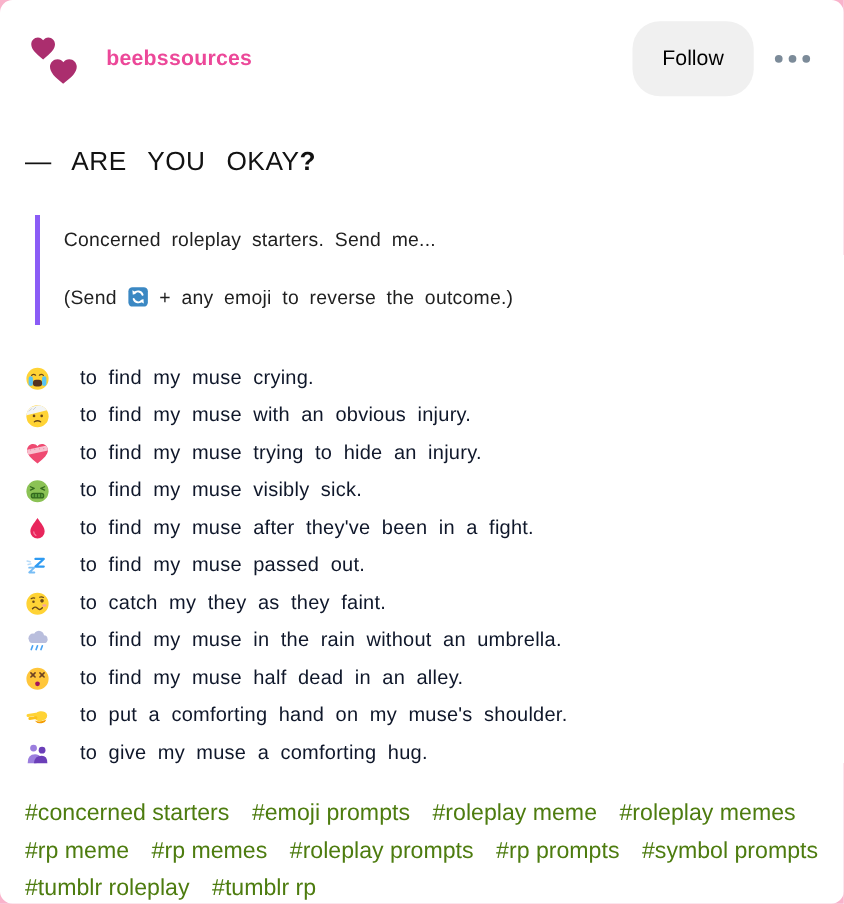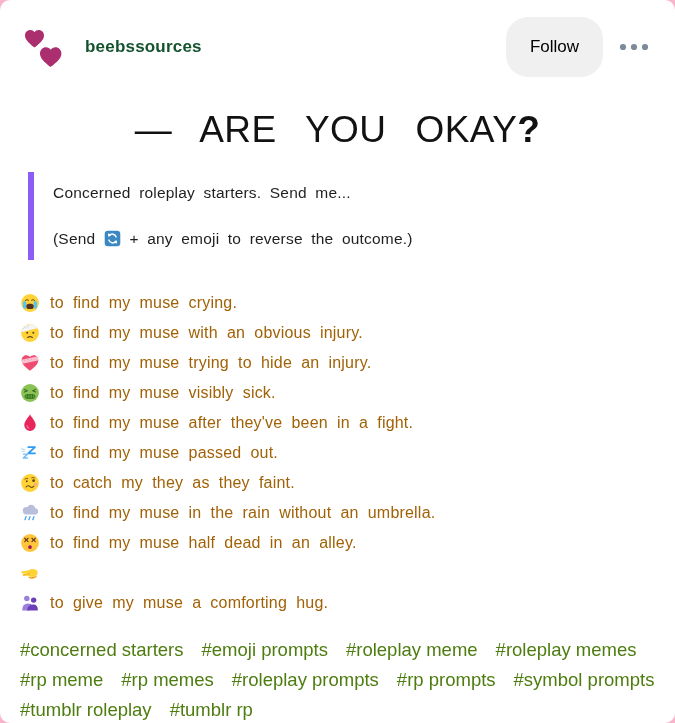--- a/index.html
+++ b/index.html
@@ -9,53 +9,53 @@
     width:675px;height:723px;overflow:hidden;
   }
   .card{
     width:675px;height:723px;background:#ffffff;
     border-radius:10px;box-sizing:border-box;overflow:hidden;
   }
   
   .hdr{display:flex;align-items:center;padding:17px 20px 0 20px;}
   .avatar{width:48px;height:48px;flex:0 0 48px;cursor:pointer;}
   .avatar svg{width:48px;height:48px;display:block;}
-  .username{margin-left:17px;font-size:17px;font-weight:700;color:#14532d;cursor:pointer;letter-spacing:.2px;}
+  .username{margin-left:17px;font-size:17px;font-weight:700;color:#ec4899;cursor:pointer;letter-spacing:.2px;}
   .hdr-spacer{flex:1;}
   .follow{
     height:60px;padding:0 24px;border:none;border-radius:22px;
     background:#f0f0f0;color:#000;font-size:17px;
     font-family:"Liberation Sans",sans-serif;cursor:pointer;
   }
   .more{
     margin-left:10px;width:42px;height:43px;border:none;background:none;
     display:flex;align-items:center;justify-content:center;cursor:pointer;padding:0;
   }
   .more svg{width:36px;height:36px;display:block;}
   
   .title{
-    margin:36px 20px 0 20px;font-size:37px;font-weight:400;color:#121212;
-    line-height:33px;word-spacing:.5em;letter-spacing:.4px;text-align:center;
+    margin:36px 20px 0 20px;font-size:21px;font-weight:400;color:#121212;
+    line-height:33px;word-spacing:.5em;letter-spacing:.4px;
   }
   .title .q{font-weight:700;}
   
   blockquote{
     margin:26px 0 0 28px;padding:10px 0 10px 19px;
-    border-left:6px solid #8b5cf6;
+    border-left:4px solid #8b5cf6;
   }
   blockquote p{margin:0;line-height:22px;font-size:15.5px;color:#1f1f1f;word-spacing:4px;letter-spacing:.2px;}
   blockquote p + p{margin-top:24px;}
   .inline-icon{display:inline-block;width:17px;height:17px;vertical-align:-3px;}
   .inline-icon svg{width:17px;height:17px;display:block;}
   
   .list{margin:28px 20px 0 20px;}
   .row{display:flex;align-items:center;height:30px;}
   .emoji{width:20px;height:20px;flex:0 0 20px;}
   .emoji svg{width:20px;height:20px;display:block;}
-  .item-text{margin-left:10px;font-size:16px;color:#a16207;word-spacing:4.5px;letter-spacing:.2px;white-space:nowrap;}
+  .item-text{margin-left:24px;font-size:16px;color:#0f172a;word-spacing:4.5px;letter-spacing:.2px;white-space:nowrap;}
   
   .tags{margin:17px 20px 0 20px;display:flex;flex-wrap:wrap;column-gap:18px;line-height:30px;}
   .tag{font-size:18.5px;color:#4d7c0f;cursor:pointer;white-space:nowrap;}
 </style>
 </head>
 <body>
 
 <div class="card">
 
   <header class="hdr">
@@ -222,20 +222,21 @@
         <span class="emoji">
           <svg viewBox="0 0 36 36">
             <g transform="rotate(-8 18 18)">
               <ellipse cx="22.5" cy="18.5" rx="9.5" ry="7" fill="#ffd335"></ellipse>
               <rect x="2.5" y="12.8" width="16" height="4.4" rx="2.2" fill="#ffd335"></rect>
               <rect x="4.5" y="17.6" width="13" height="4.2" rx="2.1" fill="#fcc21b"></rect>
               <path d="M13 23.5q7 4.5 17 .8-1.5 3.4-6 4.2-7.5 1.2-11-5z" fill="#f59c00"></path>
             </g>
           </svg>
         </span>
+        <span class="item-text">to put a comforting hand on my muse's shoulder.</span>
       </div>
       <div class="row">
         <span class="emoji">
           <svg viewBox="0 0 36 36">
             <circle cx="12.3" cy="9.8" r="4.9" fill="#9b7ede"></circle>
             <path d="M3.8 31.5q0-12.7 10.7-12.7 5.6 0 7.8 3.8l-5.8 8.9z" fill="#9b7ede"></path>
             <circle cx="24.6" cy="12.8" r="4.9" fill="#6b3fb8"></circle>
             <path d="M12.8 31.5q1-10.7 11.3-10.7 8.1 0 8.1 10.7z" fill="#6b3fb8"></path>
           </svg>
         </span>

